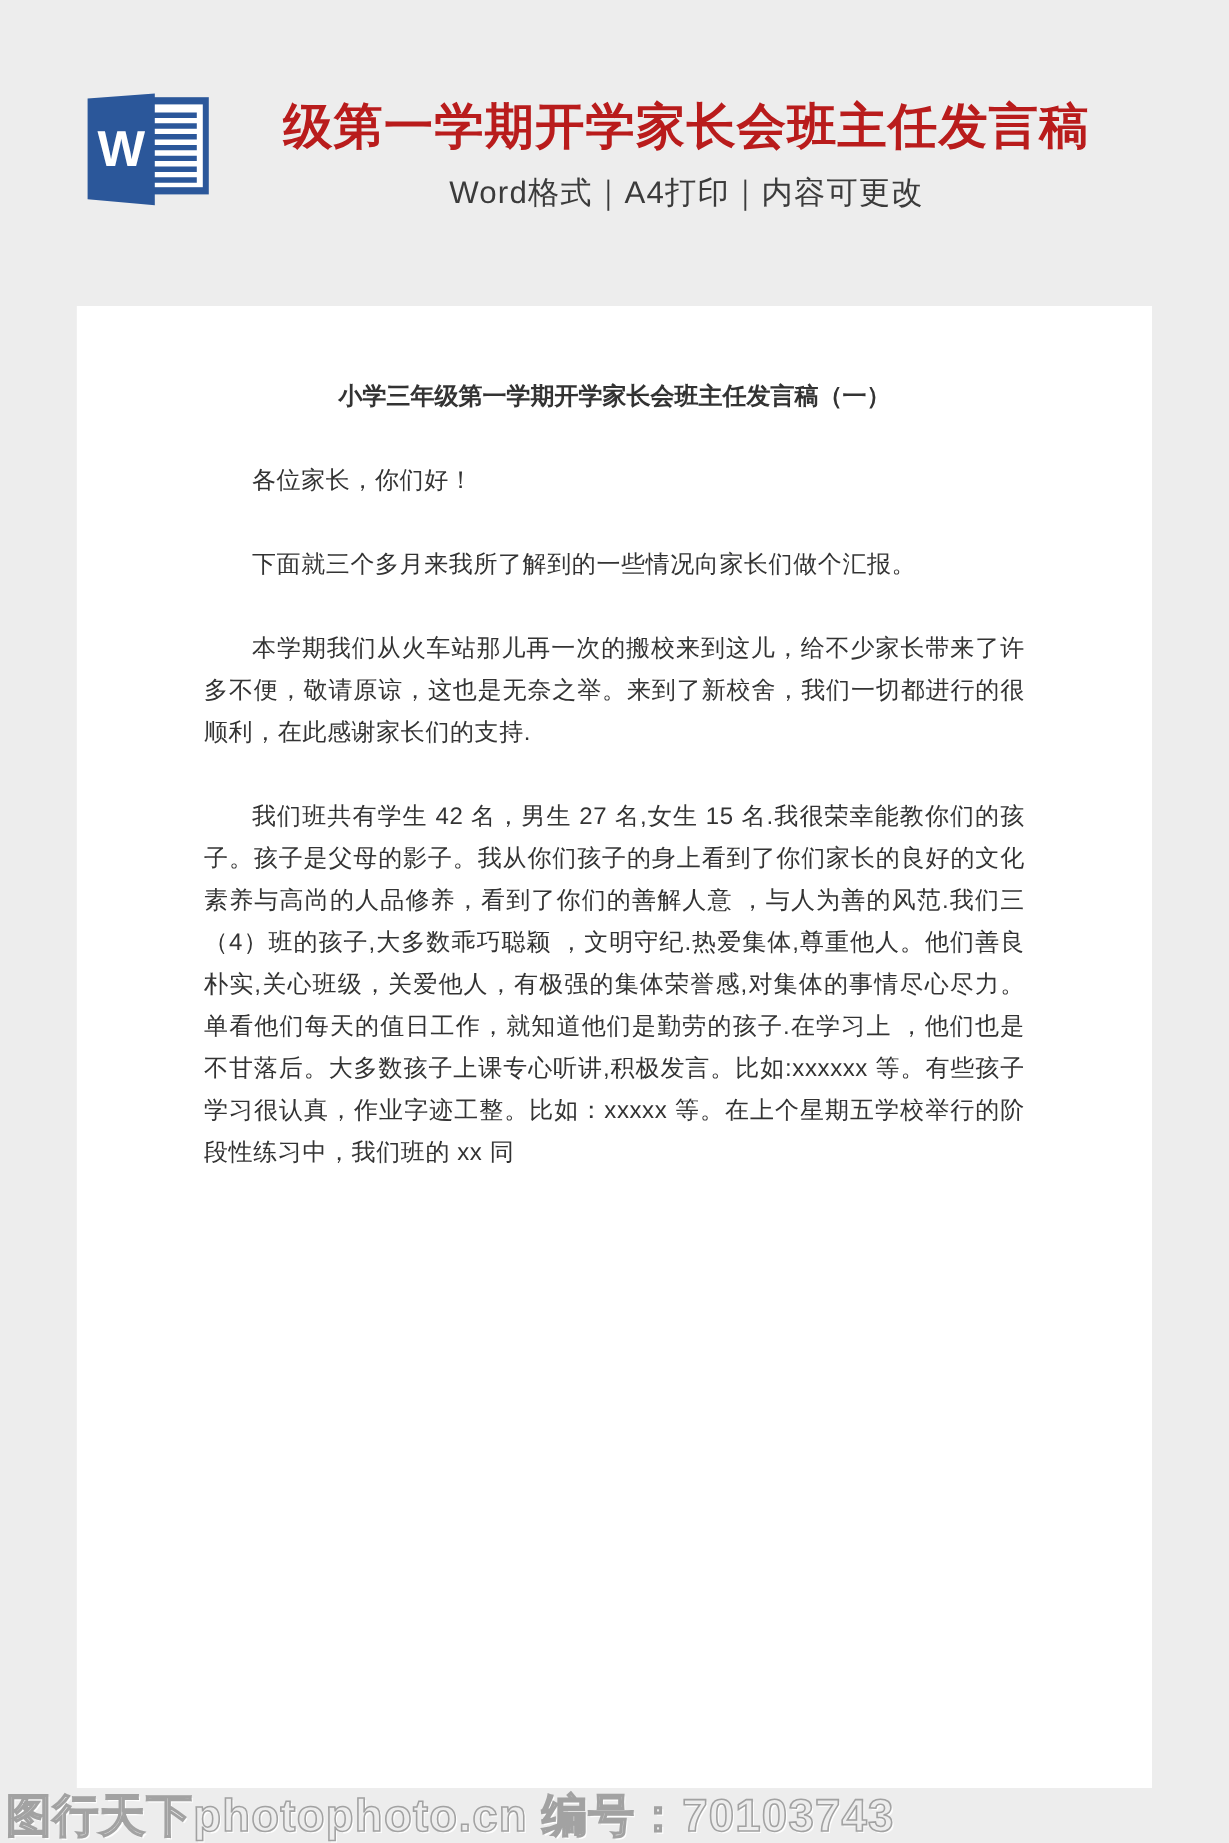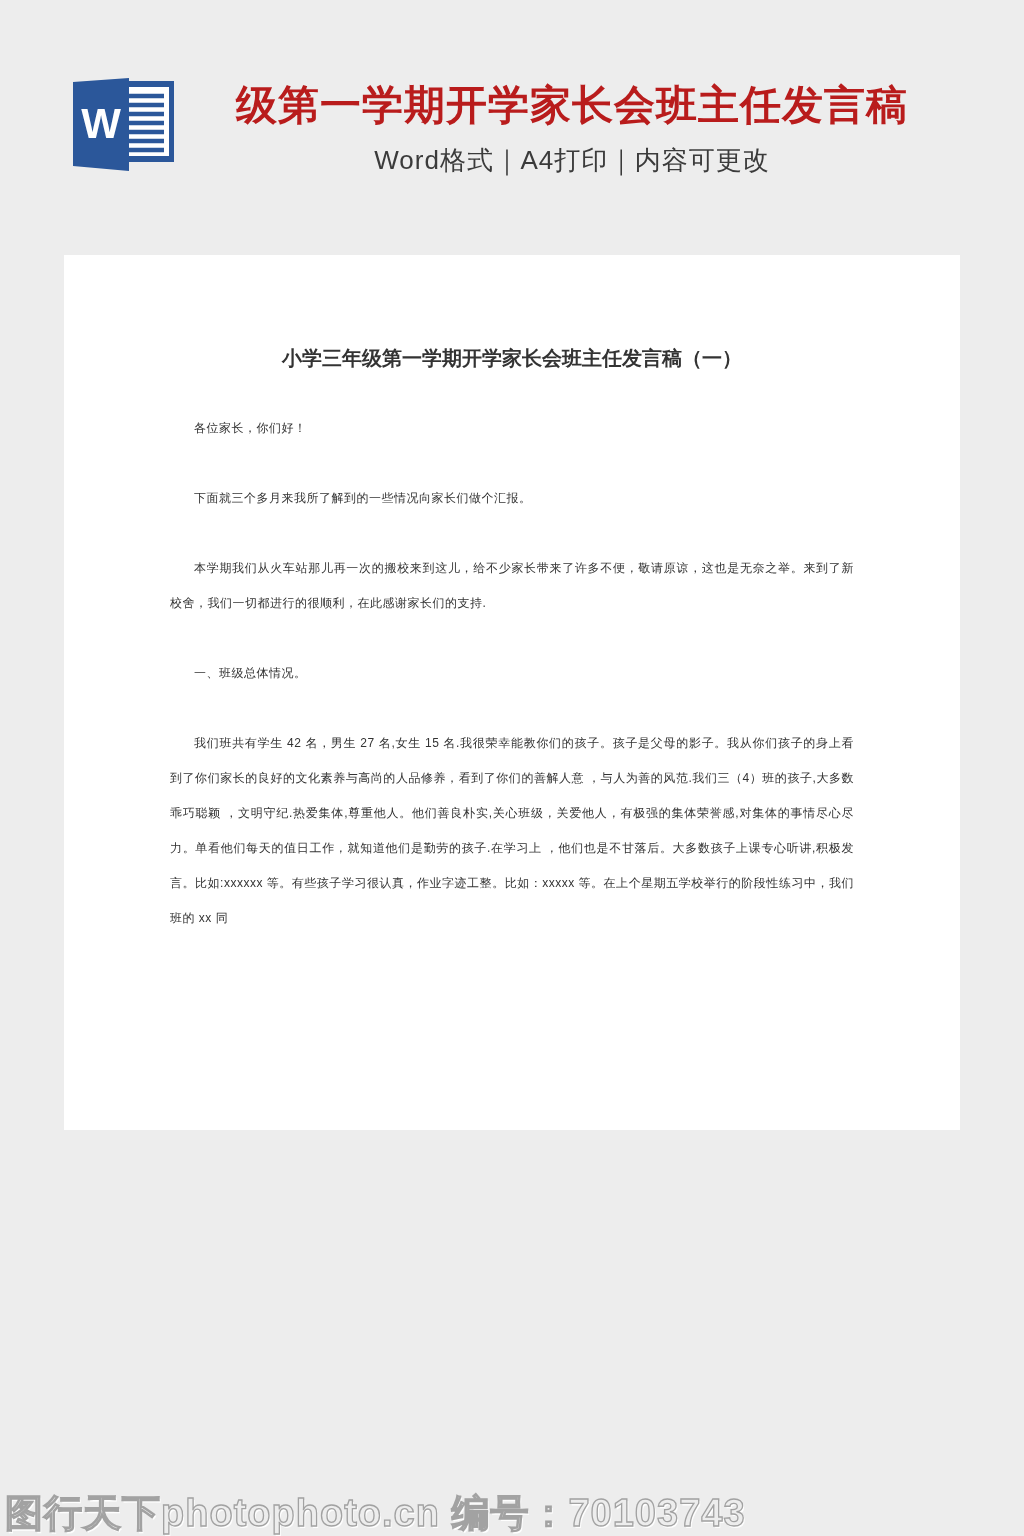--- a/index.html
+++ b/index.html
@@ -48,34 +48,34 @@
     font-size: 26px;
     letter-spacing: 1px;
   }
 
   
   .sheet {
     position: absolute;
     top: 255px;
     left: 64px;
     width: 896px;
-    height: 875px;
+    height: 1235px;
     background: #ffffff;
-    padding: 86px 106px 0 106px;
+    padding: 59px 106px 0 106px;
     overflow: hidden;
   }
   .doc-title {
     text-align: center;
     font-size: 20px;
     font-weight: bold;
     color: #333333;
     line-height: 35px;
   }
   .doc-body p {
-    font-size: 12px;
+    font-size: 20px;
     color: #333333;
     line-height: 35px;
     text-align: justify;
     text-indent: 2em;
     margin-top: 35px;
     letter-spacing: 0.5px;
   }
 
   
   .footer {
@@ -128,21 +128,20 @@
       <div class="header-subtitle">Word格式｜A4打印｜内容可更改</div>
     </div>
   </div>
 
   <div class="sheet">
     <div class="doc-title">小学三年级第一学期开学家长会班主任发言稿（一）</div>
     <div class="doc-body">
       <p>各位家长，你们好！</p>
       <p>下面就三个多月来我所了解到的一些情况向家长们做个汇报。</p>
       <p>本学期我们从火车站那儿再一次的搬校来到这儿，给不少家长带来了许多不便，敬请原谅，这也是无奈之举。来到了新校舍，我们一切都进行的很顺利，在此感谢家长们的支持.</p>
-      <p>一、班级总体情况。</p>
       <p>我们班共有学生 42 名，男生 27 名,女生 15 名.我很荣幸能教你们的孩子。孩子是父母的影子。我从你们孩子的身上看到了你们家长的良好的文化素养与高尚的人品修养，看到了你们的善解人意 ，与人为善的风范.我们三（4）班的孩子,大多数乖巧聪颖 ，文明守纪.热爱集体,尊重他人。他们善良朴实,关心班级，关爱他人，有极强的集体荣誉感,对集体的事情尽心尽力。单看他们每天的值日工作，就知道他们是勤劳的孩子.在学习上 ，他们也是不甘落后。大多数孩子上课专心听讲,积极发言。比如:xxxxxx 等。有些孩子学习很认真，作业字迹工整。比如：xxxxx 等。在上个星期五学校举行的阶段性练习中，我们班的 xx 同</p>
     </div>
   </div>
 
   <div class="footer">
     <div class="watermark">图行天下photophoto.cn 编号：70103743</div>
   </div>
 
 </div>
 

